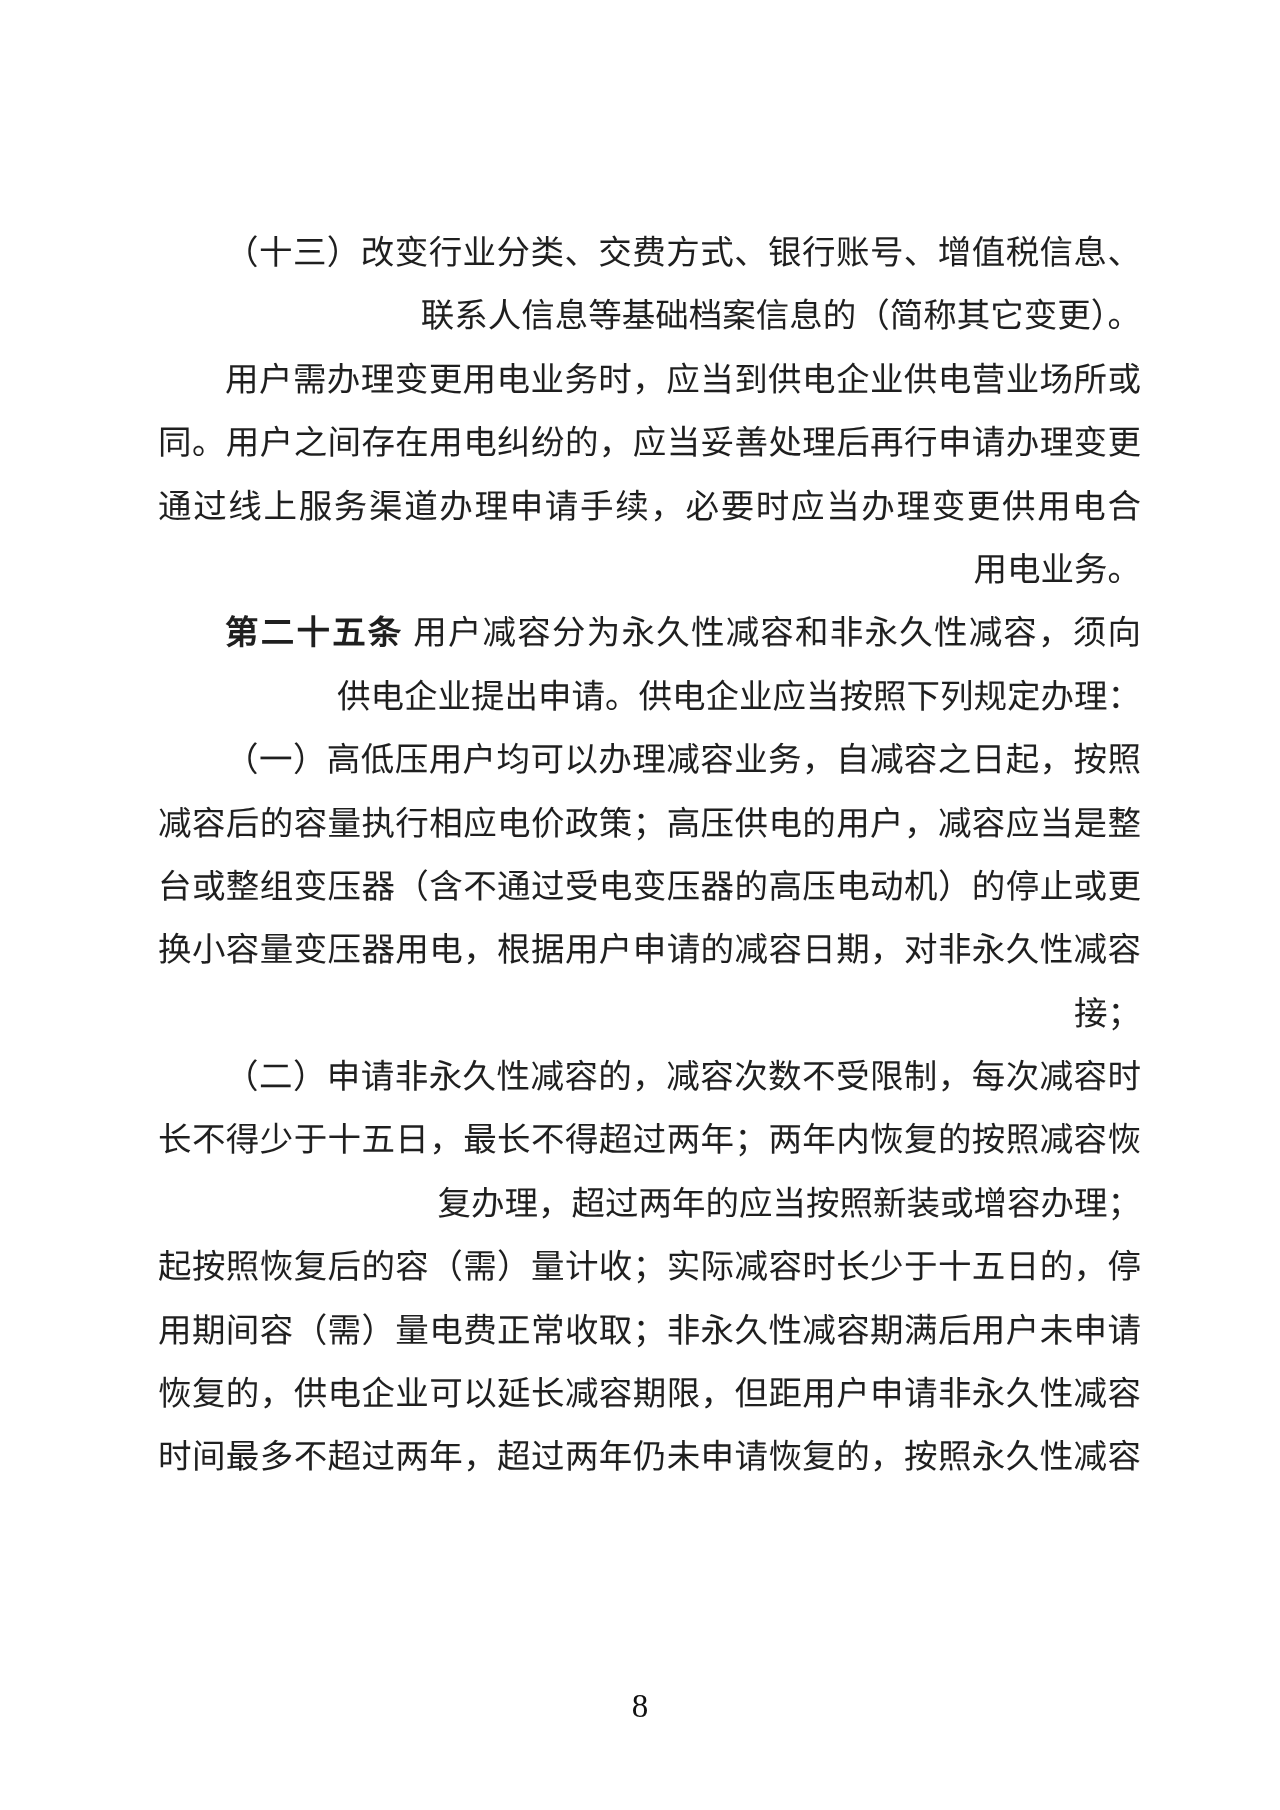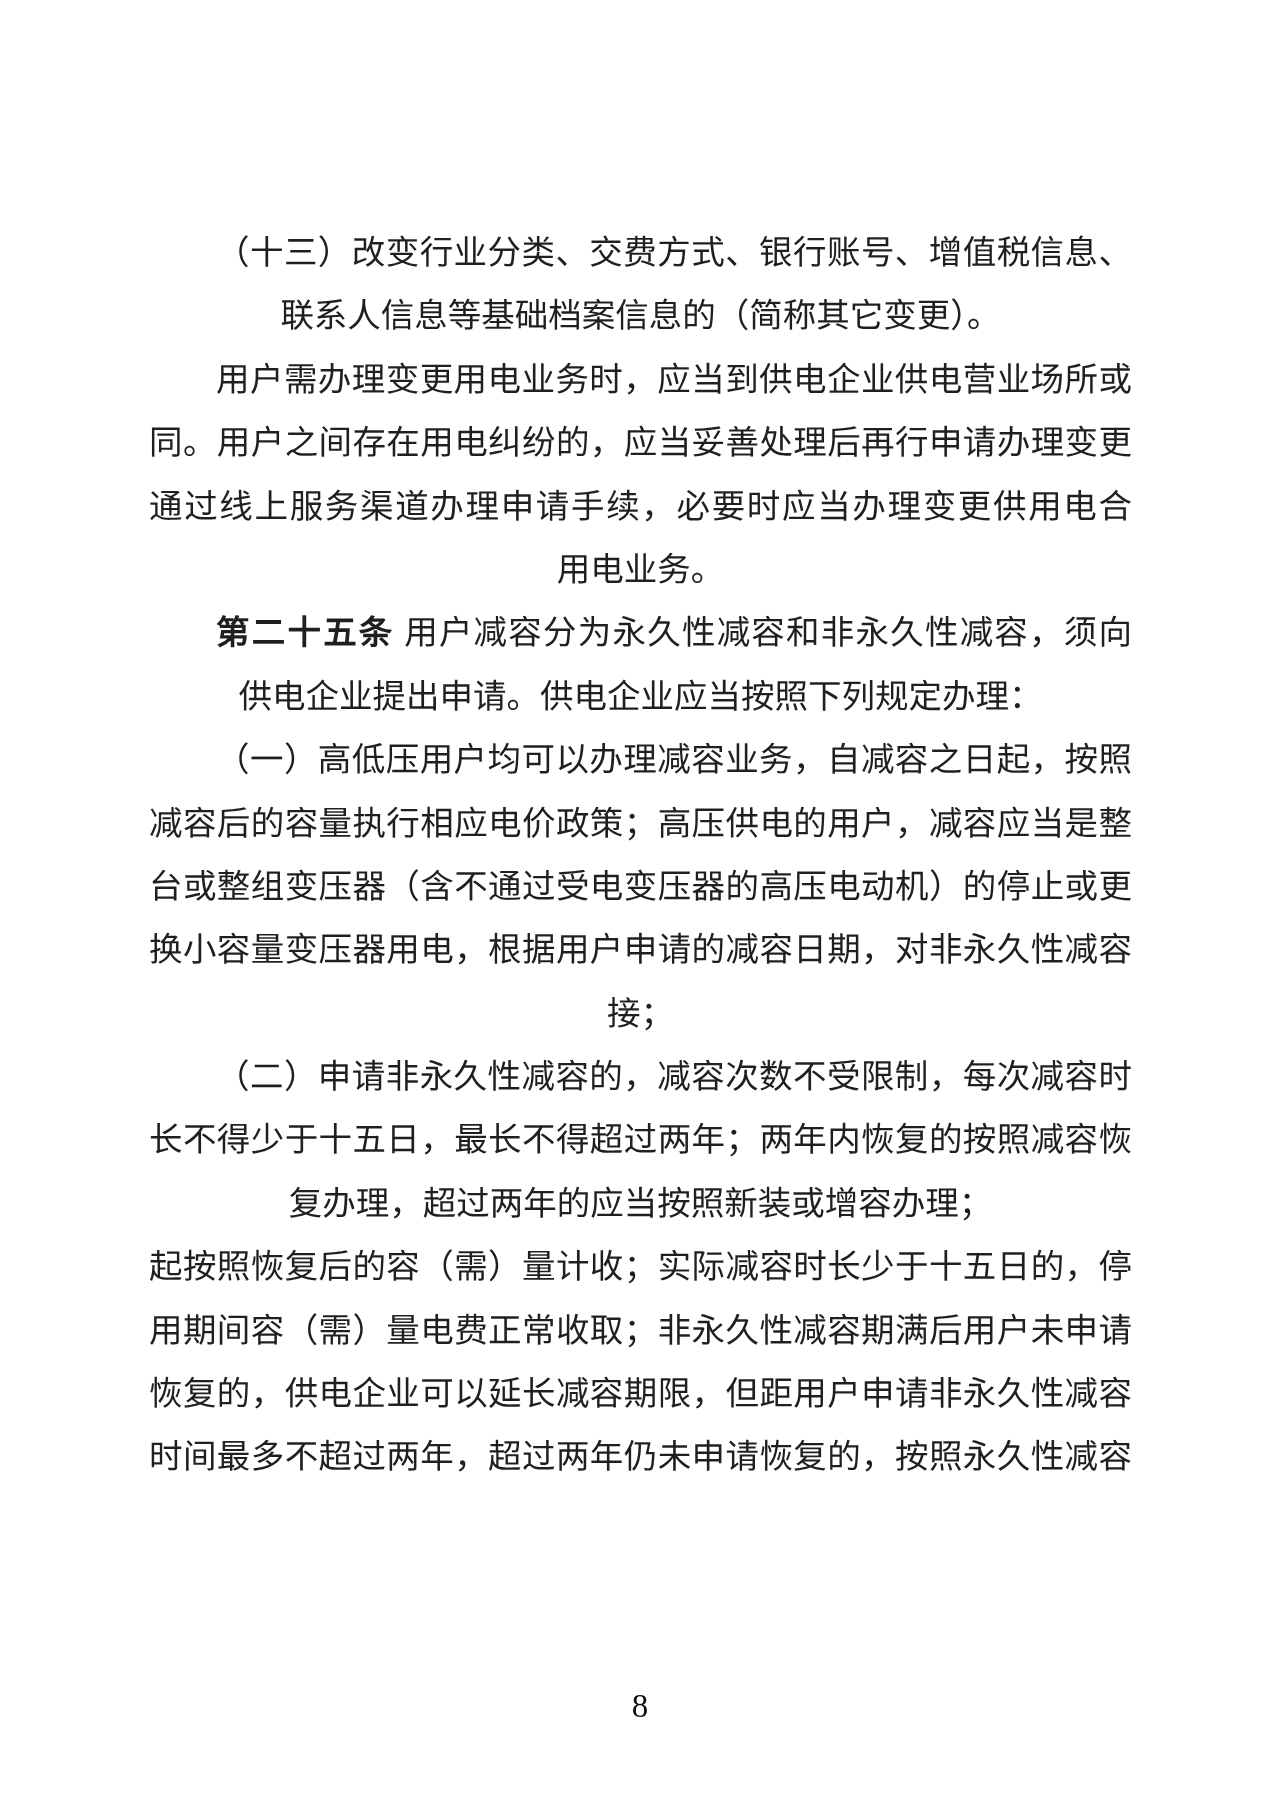--- a/index.html
+++ b/index.html
@@ -10,33 +10,33 @@
     position: relative;
     overflow: hidden;
   }
   .page {
     position: absolute;
     inset: 0;
     background: #ffffff;
   }
   .doc {
     position: absolute;
-    left: 149px;
+    left: 158px;
     top: 221px;
     width: 983px;
     font-size: 33.5px;
     color: #1f1f1f;
     letter-spacing: 0;
   }
   .paragraph { margin: 0; }
   .line {
     height: 63.4px;
     line-height: 63.4px;
     white-space: nowrap;
-    text-align: center;
+    text-align: right;
   }
   .line.fill {
     white-space: normal;
     text-align: justify;
     text-align-last: justify;
     text-justify: inter-character;
     overflow: hidden;
   }
   .line.indent { text-indent: 2em; }
   .bold-run {

